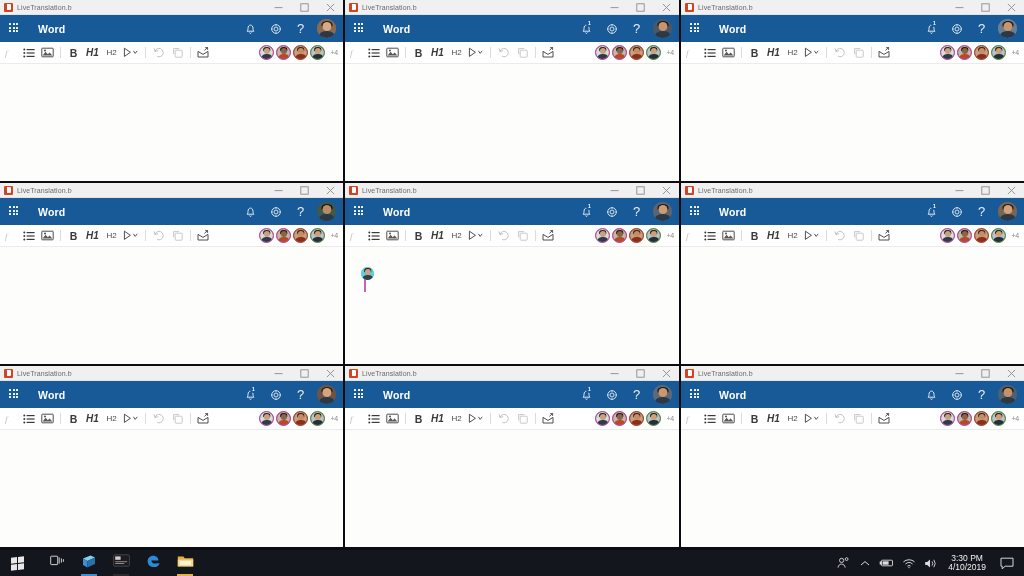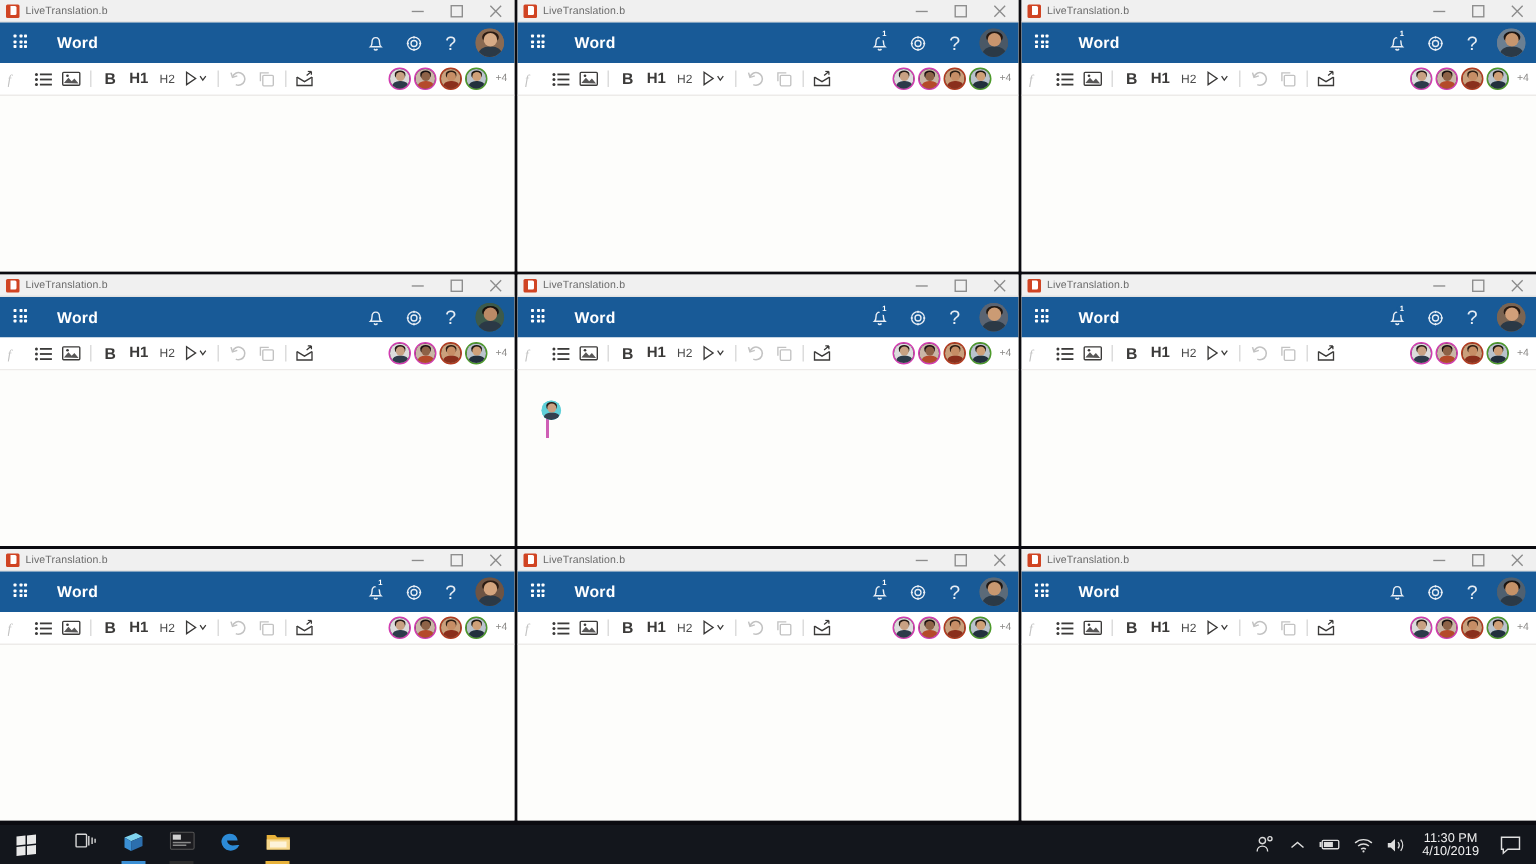--- a/index.html
+++ b/index.html
@@ -121,21 +121,21 @@
     position:relative;
   }
   .tb {
     height:22px; min-width:19px;
     display:flex; align-items:center; justify-content:center;
     color:#3b3a39; font-size:9px;
     padding:0 2px;
   }
   .tb.dim { color:#bdbdbd; }
   .tb.bold { font-weight:bold; font-size:10.5px; }
-  .tb.h1 { font-weight:bold; font-size:10px; }
+  .tb.h1 { font-weight:bold; font-size:10px;font-style:italic; }
   .tb.h2 { font-size:8px; color:#4a4a4a; }
   .sep {
     width:1px; height:11px; background:#dcdcdc; margin:0 3px;
     flex:0 0 1px;
   }
   .tb-spacer { flex:1 1 auto; }
 
   
   .collabs { display:flex; align-items:center; gap:2px; margin-left:2px; }
   .cav {
@@ -1724,21 +1724,21 @@
         </svg>
       </div>
       <div class="tr">
         <svg width="14" height="11" viewBox="0 0 14 11" fill="none" stroke="#dcdcdc" stroke-width="0.9">
           <path d="M1.2 4 H3.2 L6 1.4 V9.6 L3.2 7 H1.2 Z" fill="#dcdcdc" stroke="none"></path>
           <path d="M8 3.4 A3.4 3.4 0 0 1 8 7.6"></path>
           <path d="M9.8 1.8 A6 6 0 0 1 9.8 9.2"></path>
         </svg>
       </div>
       <div class="clock">
-        <span>11:30 PM</span>
+        <span>3:30 PM</span>
         <span>4/10/2019</span>
       </div>
       <div class="action-c">
         <svg width="14" height="13" viewBox="0 0 14 13" fill="none" stroke="#e0e0e0" stroke-width="0.95">
           <path d="M1 1.2 h12 v8 H5.2 L2.2 11.8 V9.2 H1 Z"></path>
         </svg>
       </div>
     </div>
   </div>
 </div>

